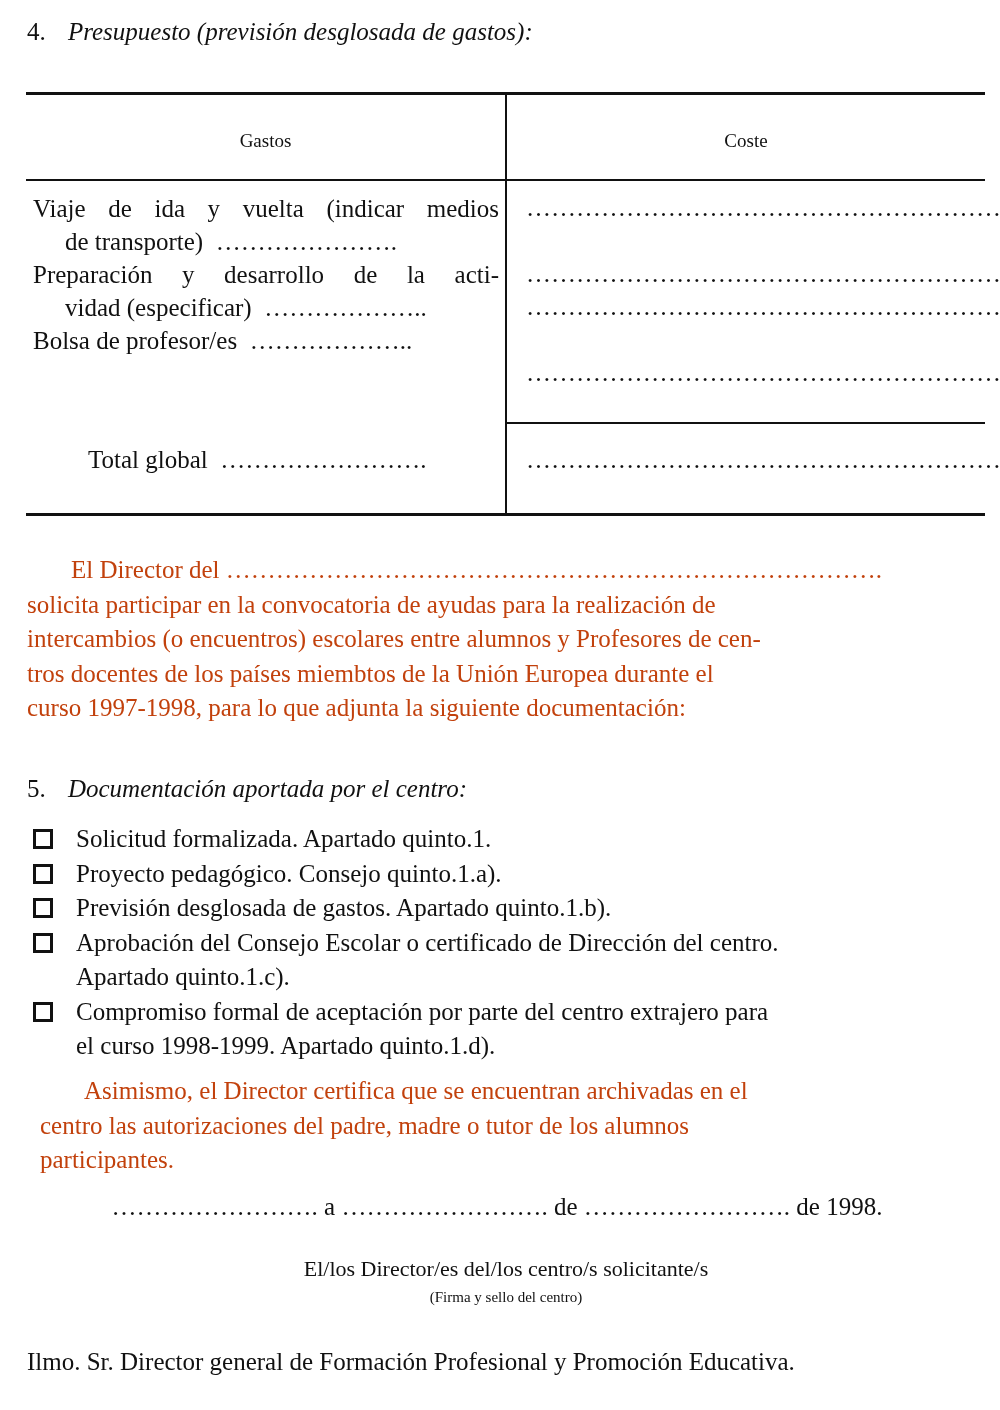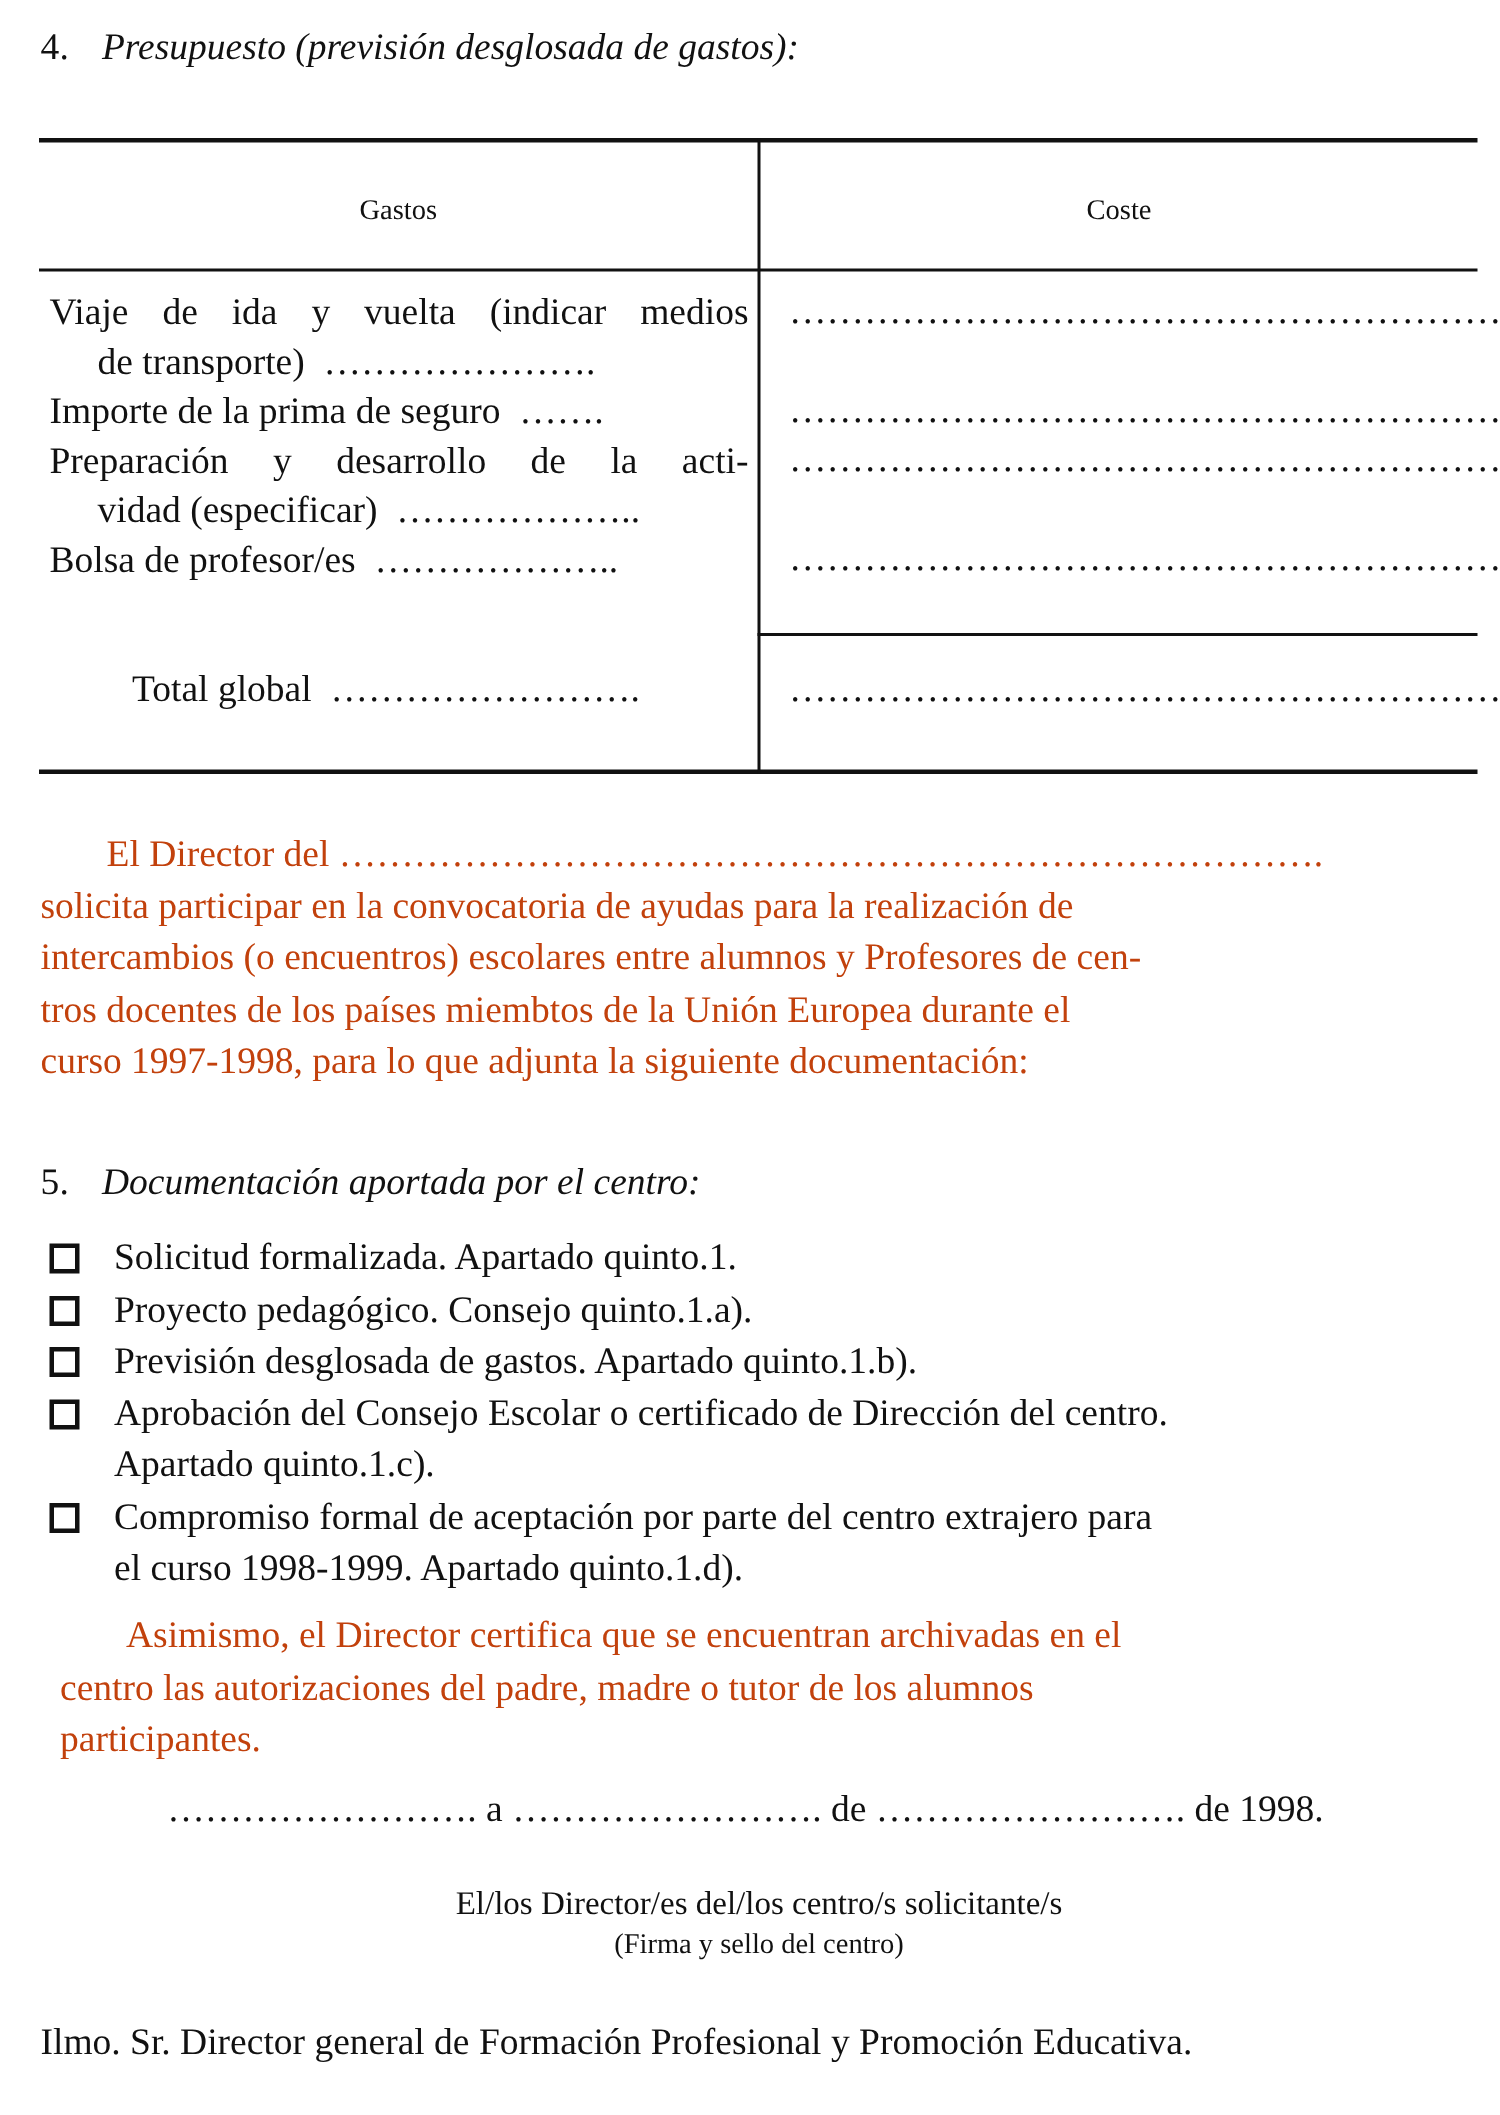--- a/index.html
+++ b/index.html
@@ -219,21 +219,21 @@
     top: 1255px;
     width: 958px;
     text-align: center;
   }
   #signature-block .sig-line1 {
     font-size: 22px;
     line-height: 27px;
     display: block;
   }
   #signature-block .sig-line2 {
-    font-size: 19px;
+    font-size: 15px;
     line-height: 30px;
     display: block;
   }
 
   
   #addressee {
     position: absolute;
     left: 27px;
     top: 1348px;
     width: 960px;
@@ -259,21 +259,20 @@
     <div class="rule-total"></div>
 
     <div class="col-head" id="head-gastos">Gastos</div>
     <div class="col-head" id="head-coste">Coste</div>
 
     <div class="expense-col">
 
       <div class="exp-line just">Viaje de ida y vuelta (indicar medios</div>
       <div class="exp-line exp-indent"><span>de transporte)</span>&nbsp;&nbsp;<span>………………….</span></div>
 
-      <div class="exp-line"><span>Importe de la prima de seguro</span>&nbsp;&nbsp;<span>…….</span></div>
 
       <div class="exp-line just">Preparación y desarrollo de la acti-</div>
       <div class="exp-line exp-indent"><span>vidad (especificar)</span>&nbsp;&nbsp;<span>………………..</span></div>
 
       <div class="exp-line"><span>Bolsa de profesor/es</span>&nbsp;&nbsp;<span>………………..</span></div>
 
     </div>
 
     <div class="total-row"><span>Total global</span>&nbsp;&nbsp;<span>…………………….</span></div>
 

